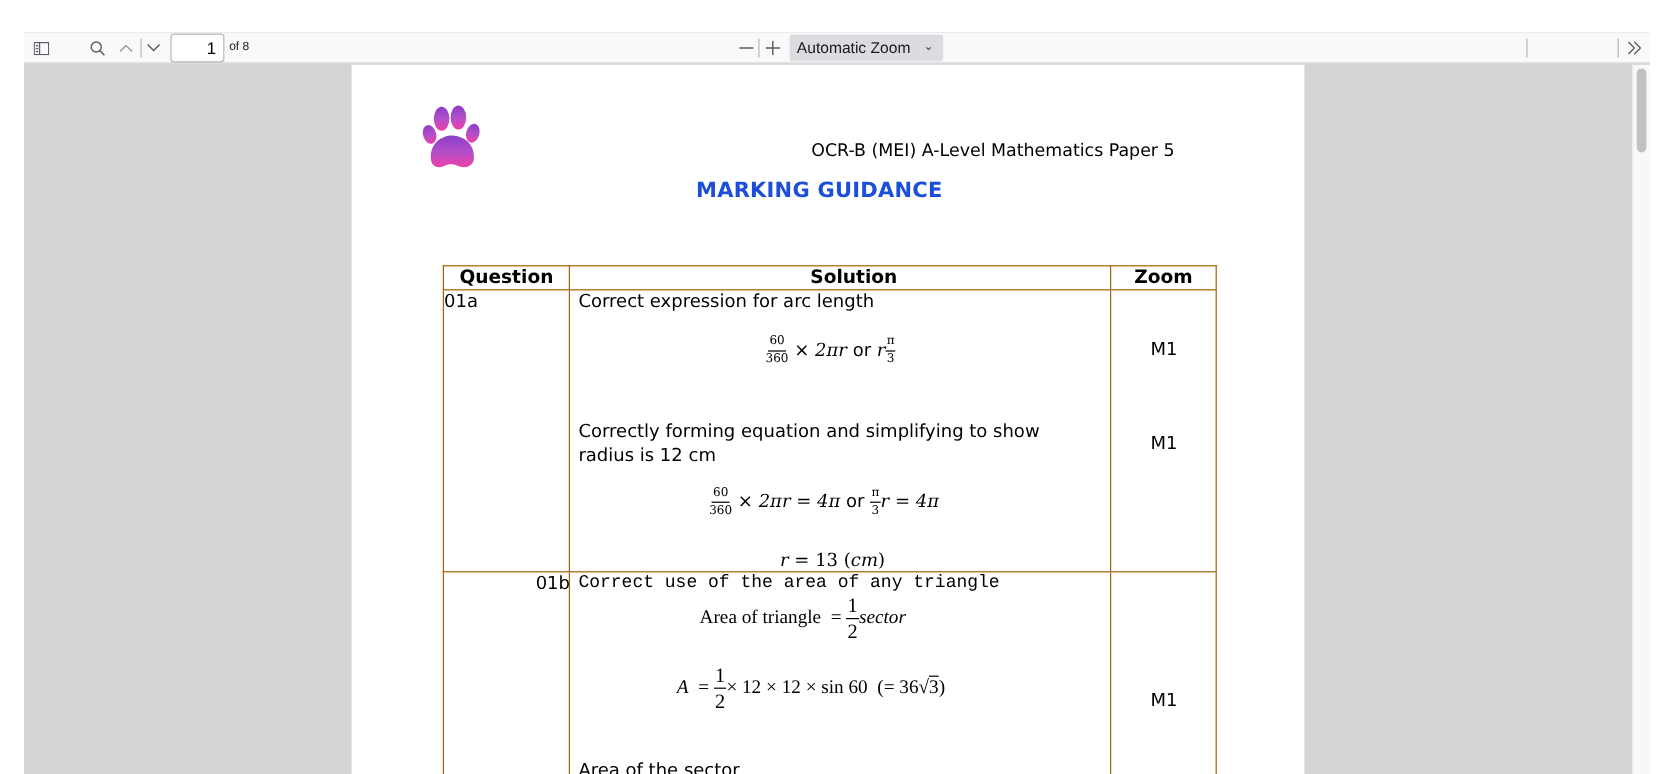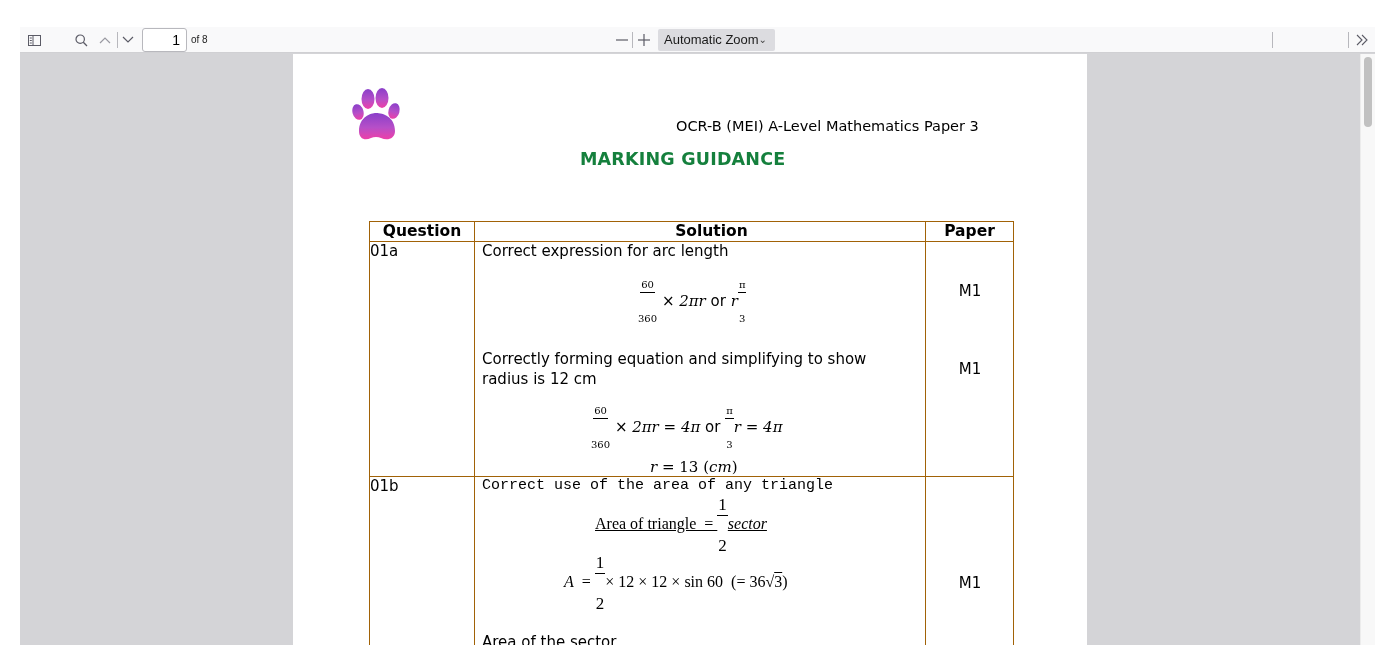--- a/index.html
+++ b/index.html
@@ -3,40 +3,40 @@
 <meta charset="utf-8">
 <style>
   * { box-sizing: border-box; margin: 0; padding: 0; }
   html, body { width: 1390px; height: 645px; overflow: hidden; background: #ffffff; font-family: "Liberation Sans", sans-serif; }
   .viewer { position: absolute; left: 20px; top: 27px; width: 1355px; height: 618px; background: #d4d4d7; overflow: hidden; }
   .toolbar { position: absolute; left: 0; top: 0; width: 1355px; height: 26px; background: #f9f9fa; border-bottom: 1px solid #d0d0d3; }
   .tb-btn { position: absolute; top: 3px; height: 20px; display: flex; align-items: center; justify-content: center; color: #5b5b66; cursor: pointer; }
   .tb-sep { position: absolute; top: 5px; width: 1px; height: 16px; background: #b8b8bd; }
   .page-input { position: absolute; left: 122px; top: 1px; width: 45px; height: 24px; border: 1px solid #b8b8bd; border-radius: 3px; background: #fff; font-size: 14px; color: #000; text-align: right; padding-right: 6px; line-height: 22px; font-family: "Liberation Sans", sans-serif; }
   .page-of { position: absolute; left: 171px; top: 7px; font-size: 10px; color: #222; }
-  .zoom-select { position: absolute; left: 638px; top: 2px; width: 117px; height: 22px; background: #dcdce0; border-radius: 2px; font-size: 13px; color: #1a1a1a; padding-left: 6px; line-height: 22px; cursor: pointer; }
+  .zoom-select { position: absolute; left: 638px; top: 2px; width: 128px; height: 22px; background: #dcdce0; border-radius: 2px; font-size: 13px; color: #1a1a1a; padding-left: 6px; line-height: 22px; cursor: pointer; }
   .zoom-select .chev { position: absolute; right: 8px; top: 0; font-size: 10px; color: #444; }
   .scroll-area { position: absolute; left: 0; top: 27px; width: 1355px; height: 591px; }
   .page { position: absolute; left: 273px; top: 0; width: 794px; height: 700px; background: #ffffff; }
   .scrollbar { position: absolute; left: 1340px; top: 27px; width: 15px; height: 591px; background: #f8f8f8; border-left: 1px solid #ececec; }
   .scroll-thumb { position: absolute; left: 3px; top: 3px; width: 8px; height: 70px; background: #c1c1c1; border-radius: 4px; }
   .paw { position: absolute; left: 58px; top: 33px; width: 52px; height: 55px; }
   .doc-subtitle { position: absolute; left: 383px; top: 64px; font-family: "DejaVu Sans", sans-serif; font-size: 14.5px; color: #000; }
-  .doc-title { position: absolute; left: 287px; top: 95px; font-family: "DejaVu Sans", sans-serif; font-size: 17.5px; font-weight: bold; color: #15803d; letter-spacing: 0.2px; }
+  .doc-title { position: absolute; left: 287px; top: 95px; font-family: "DejaVu Sans", sans-serif; font-size: 17.5px; font-weight: bold; color: #1d4ed8; letter-spacing: 0.2px; }
   table.mark { position: absolute; left: 76px; top: 167px; border-collapse: collapse; font-family: "DejaVu Sans", sans-serif; font-size: 15px; color: #000; }
   table.mark td, table.mark th { border: 1px solid #a16207; vertical-align: top; }
   table.mark th { font-weight: bold; text-align: center; height: 20px; line-height: 19px; font-size: 15.5px; }
   .col-q { width: 105px; text-align: center; }
   .col-s { width: 451px; padding-left: 23px; }
   .col-m { width: 88px; text-align: center; }
   .cell { position: relative; }
   .t { position: absolute; white-space: nowrap; }
   .math { font-family: "DejaVu Serif", serif; font-style: italic; }
   .serif { font-family: "Liberation Serif", serif; }
-  .frac { display: inline-flex; flex-direction: column; align-items: center; vertical-align: middle; line-height: 1; gap: 19px; }
+  .frac { display: inline-flex; flex-direction: column; align-items: center; vertical-align: middle; line-height: 1; }
   .frac .num { border-bottom: 1px solid #000; padding: 0 1px 2px; }
   .frac .den { padding-top: 2px; }
   .small-frac { font-size: 10px; font-style: normal; }
   .big-frac { font-size: 17px; font-style: normal; font-family: "Liberation Serif", serif; }
 </style>
 </head>
 <body>
 
 <div class="viewer">
   <div class="toolbar">
@@ -105,29 +105,29 @@
             <stop offset="0.55" stop-color="#b64fc8"></stop>
             <stop offset="1" stop-color="#ee3fa8"></stop>
           </linearGradient>
         </defs>
         <ellipse cx="17" cy="12" rx="6.5" ry="10" fill="url(#pg)"></ellipse>
         <ellipse cx="31" cy="11" rx="6.5" ry="10" fill="url(#pg)"></ellipse>
         <ellipse cx="7" cy="25" rx="5.5" ry="8" fill="url(#pg)" transform="rotate(-15 7 25)"></ellipse>
         <ellipse cx="43" cy="24" rx="5.5" ry="8" fill="url(#pg)" transform="rotate(15 43 24)"></ellipse>
         <path d="M8,44 C8,30 20,26 25,26 C32,26 44,30 44,44 C44,52 36,54 30,51 C27,49.5 23,49.5 20,51 C14,54 8,52 8,44 Z" fill="url(#pg)"></path>
       </svg>
-      <div class="doc-subtitle">OCR-B (MEI) A-Level Mathematics Paper 3</div>
+      <div class="doc-subtitle">OCR-B (MEI) A-Level Mathematics Paper 5</div>
       <div class="doc-title">MARKING GUIDANCE</div>
 
       <table class="mark">
         <tbody>
             <tr>
           <th class="col-q">Question</th>
           <th class="col-s">Solution</th>
-          <th class="col-m">Paper</th>
+          <th class="col-m">Zoom</th>
         </tr>
         <tr>
           <td class="col-q cell" style="height:235px;">
             <div class="t" style="left:0;width:105px;top:0;text-align:left;">01a</div>
           </td>
           <td class="col-s cell">
             <div class="t" style="left:7px;top:0;">Correct expression for arc length</div>
             <div class="t math" style="left:163px;top:38px;">
               <span class="frac small-frac">
                     <span class="num">60</span>
@@ -151,25 +151,25 @@
             </div>
             <div class="t math" style="left:175px;top:216px;">r <span style="font-style:normal;">= </span> <span style="font-style:normal;">13 (</span>cm<span style="font-style:normal;">)</span></div>
           </td>
           <td class="col-m cell">
             <div class="t" style="left:0;width:88px;top:40px;text-align:center;">M1</div>
             <div class="t" style="left:0;width:88px;top:118px;text-align:center;">M1</div>
           </td>
         </tr>
         <tr>
           <td class="col-q cell" style="height:200px;">
-            <div class="t" style="left:0;width:105px;top:0;text-align:left;">01b</div>
+            <div class="t" style="left:0;width:105px;top:0;text-align:right;">01b</div>
           </td>
           <td class="col-s cell">
             <div class="t" style="left:7px;top:0;font-family:Liberation Mono, monospace;">Correct use of the area of any triangle</div>
-            <div class="t serif" style="left:120px;top:19px;font-size:16px;text-decoration:underline;">
+            <div class="t serif" style="left:108px;top:19px;font-size:16px;">
               Area of triangle&nbsp; = <span class="frac big-frac">
                     <span class="num" style="border-bottom:1px solid #000;">1</span>
                     <span class="den">2</span>
                   </span><i>sector</i>
             </div>
             <div class="t serif" style="left:89px;top:77px;font-size:16px;">
               <i>A</i>&nbsp; = <span class="frac big-frac">
                     <span class="num">1</span>
                     <span class="den">2</span>
                   </span>× 12 × 12 × sin 60&nbsp; (= 36√<span style="text-decoration:overline;">3</span>)

